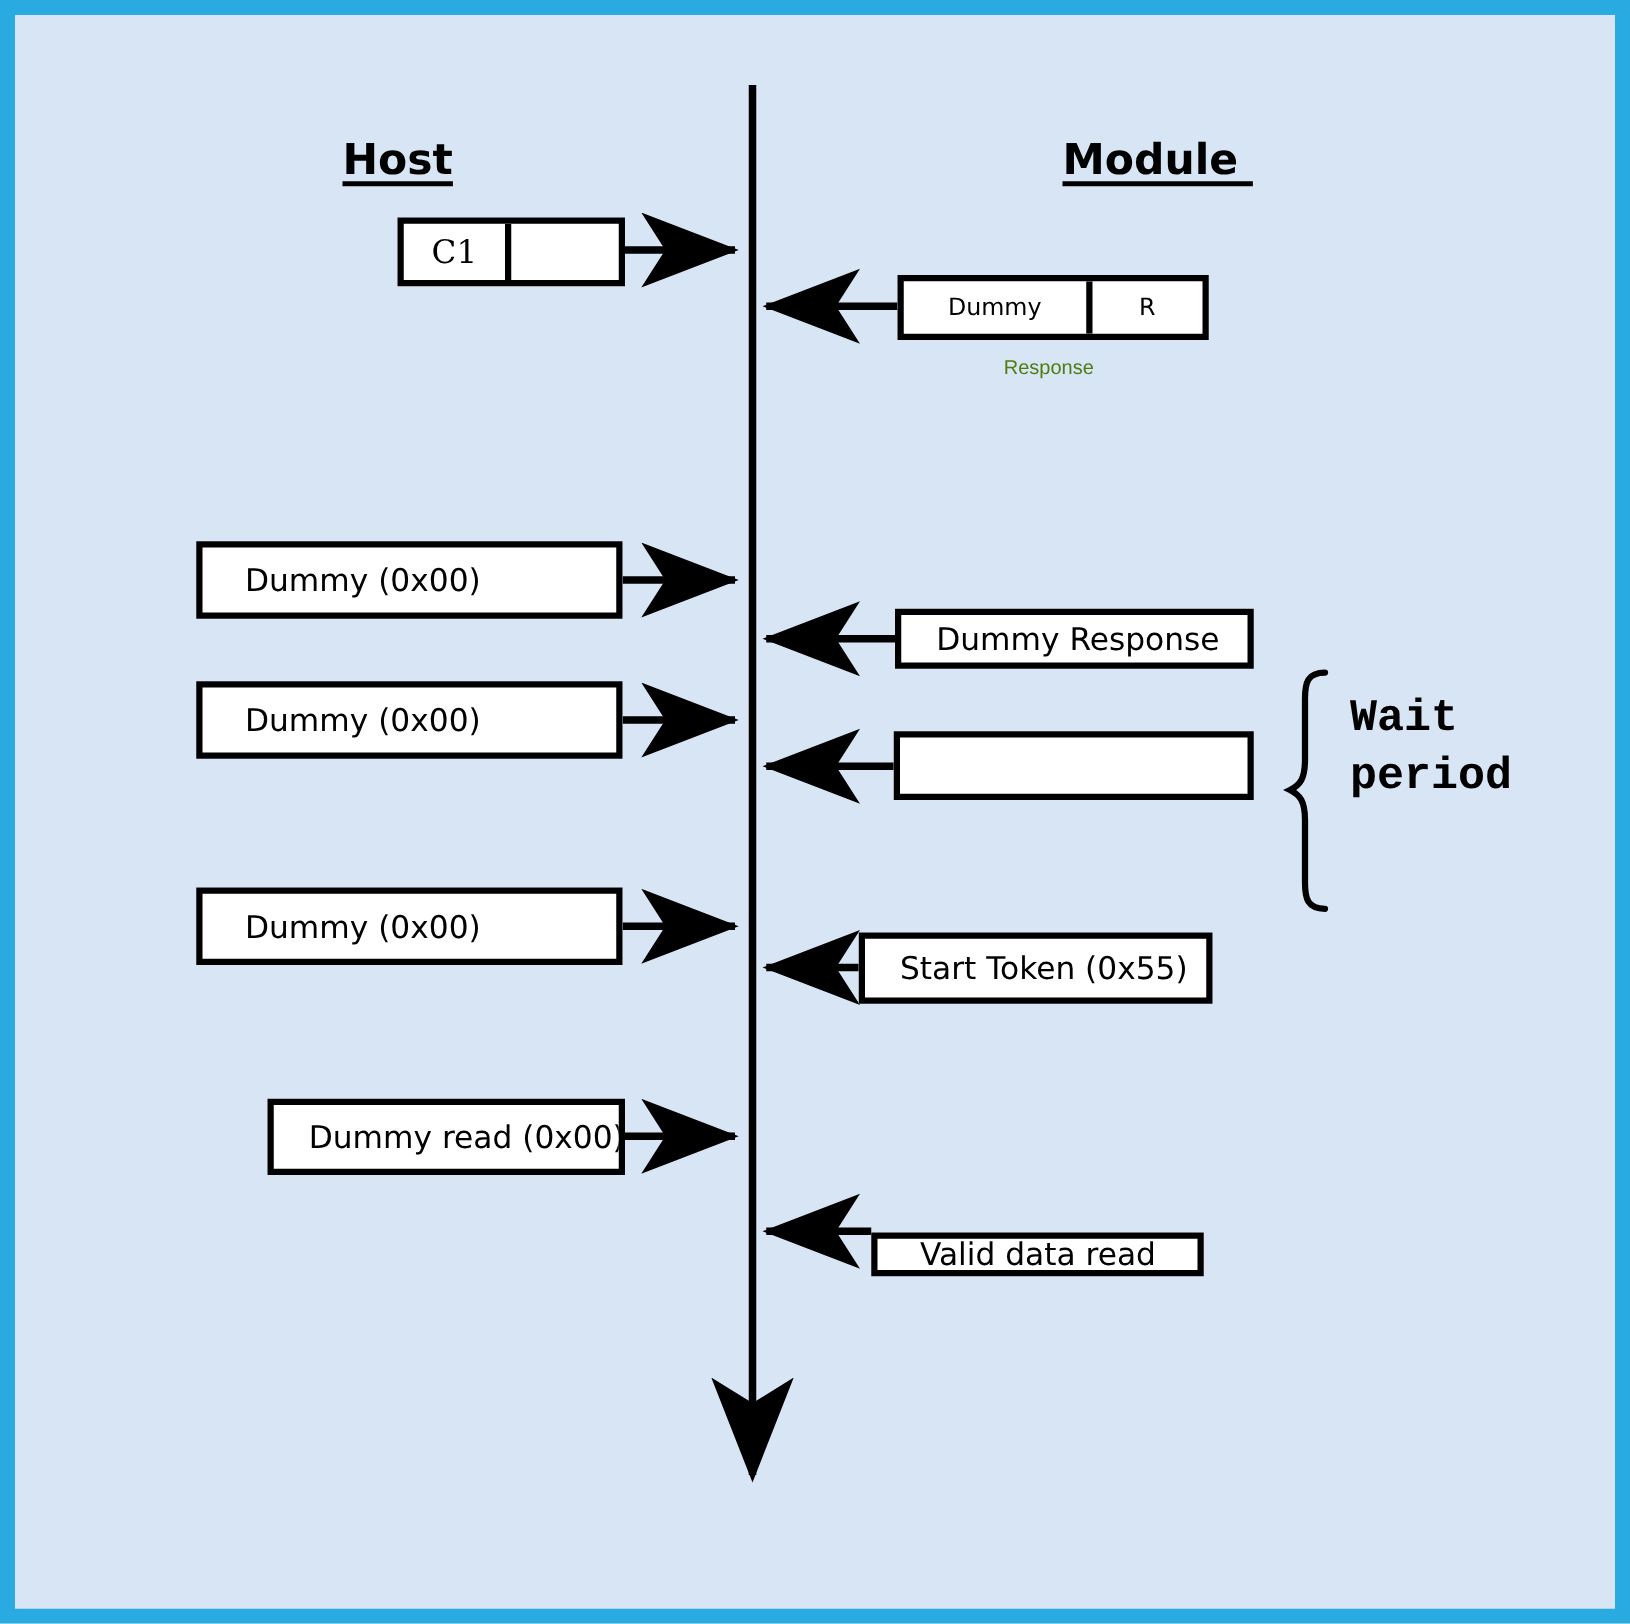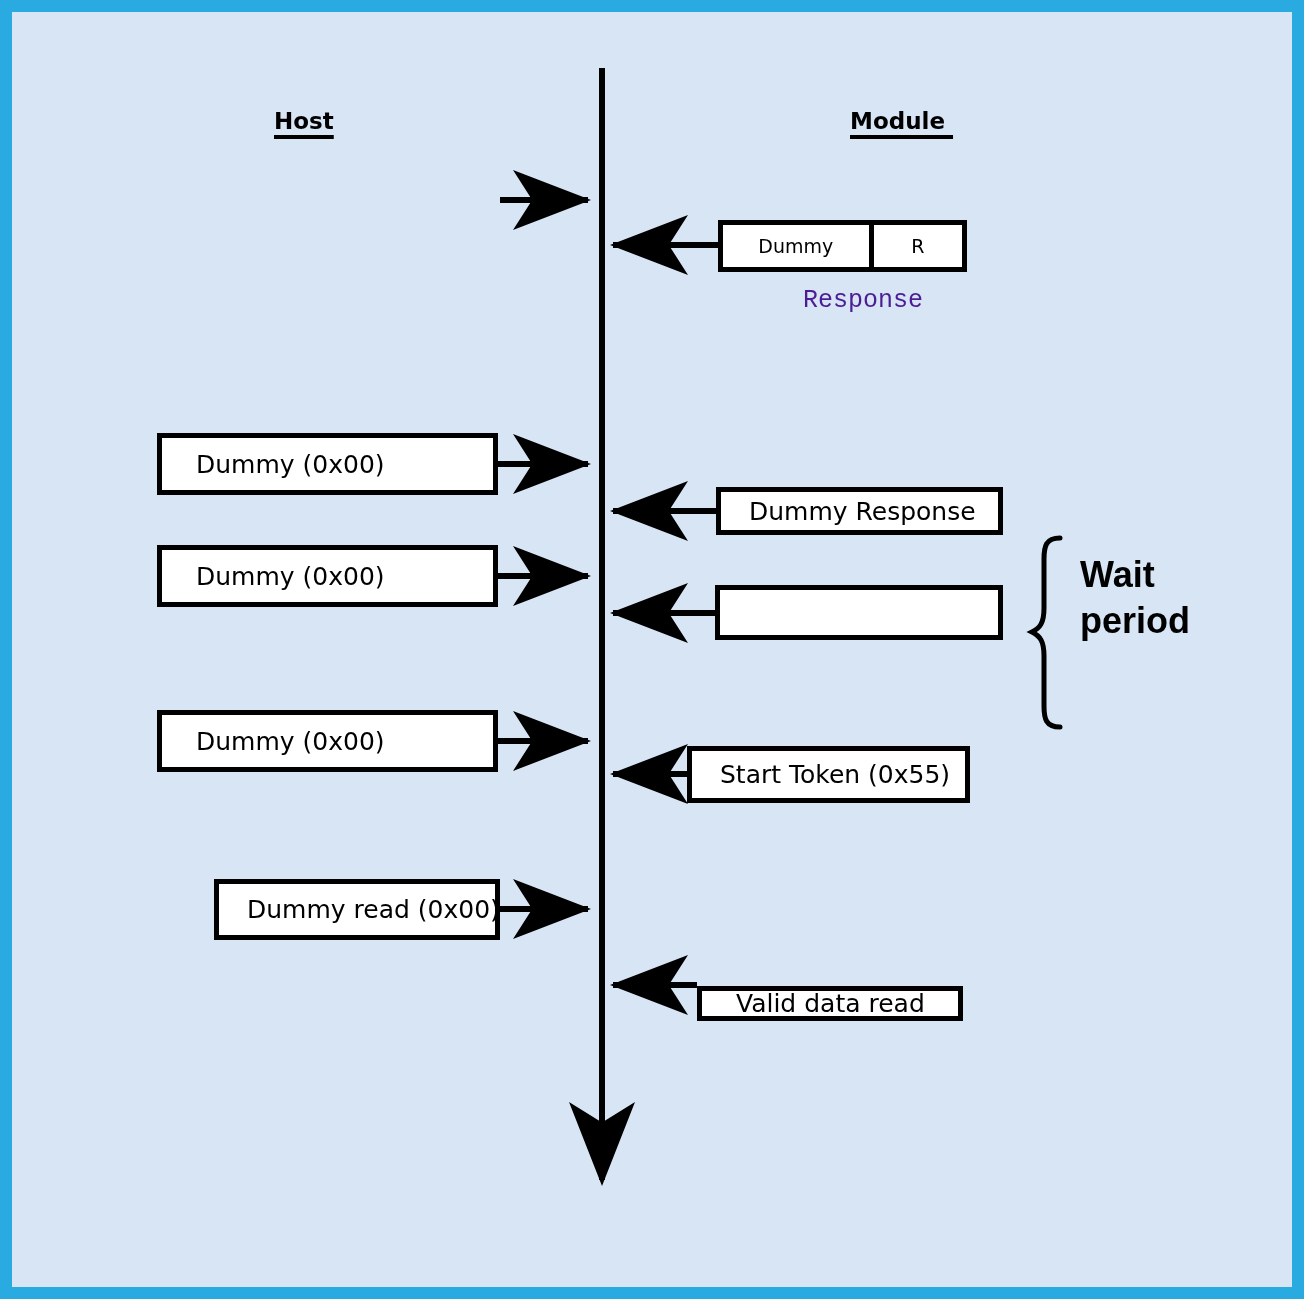--- a/index.html
+++ b/index.html
@@ -22,21 +22,21 @@
     width: 1280px;
     height: 1275px;
     background: #d7e5f5;
     overflow: hidden;
   }
   
   .col-title {
     position: absolute;
     font-family: "DejaVu Sans", sans-serif;
     font-weight: bold;
-    font-size: 23px;
+    font-size: 34px;
     color: #000;
     text-decoration: underline;
     text-underline-offset: 6px;
     text-decoration-thickness: 4px;
     white-space: pre;
     letter-spacing: 0px;
   }
   
   .box {
     position: absolute;
@@ -72,29 +72,29 @@
     color: #000;
     white-space: nowrap;
     box-sizing: border-box;
   }
   .split .cell.divider-right { border-right: 5px solid #000000; }
   .split .cell.serif { font-family: "DejaVu Serif", serif; font-size: 26px; }
 
   
   .caption {
     position: absolute;
+    font-family: Liberation Sans, sans-serif;
+    font-size: 16px;
+    color: #4d7c0f;
+    white-space: nowrap;
+  }
+  
+  .wait-label {
+    position: absolute;
     font-family: Liberation Mono, monospace;
-    font-size: 25px;
-    color: #4c1d95;
-    white-space: nowrap;
-  }
-  
-  .wait-label {
-    position: absolute;
-    font-family: Liberation Sans, sans-serif;
     font-weight: bold;
     font-size: 36px;
     line-height: 1.28;
     color: #000;
     white-space: pre-line;
   }
   
   #vector {
     position: absolute;
     left: 0; top: 0;
@@ -166,20 +166,24 @@
                  C1028,624 1032,629 1032,644
                  L1032,694
                  C1032,707 1034,715 1048,715"></path>
       </g>
     </svg>
 
     <div class="col-title" style="left:262px; top:96px;">Host</div>
 
     <div class="col-title" style="left:838px; top:96px;">Module </div>
 
+    <div class="split" style="left:306px; top:162px; width:182px; height:55px;">
+      <div class="cell serif divider-right" style="width:50%;">C1</div>
+      <div class="cell" style="width:50%;"></div>
+    </div>
 
     <div class="split" style="left:706px; top:208px; width:249px; height:52px;">
       <div class="cell divider-right" style="width:63%;">Dummy</div>
       <div class="cell" style="width:37%;">R</div>
     </div>
 
     <div class="caption" style="left:791px; top:274px;">Response</div>
 
     <div class="box pad-left" style="left:145px; top:421px; width:341px; height:62px;">Dummy (0x00)</div>
 

